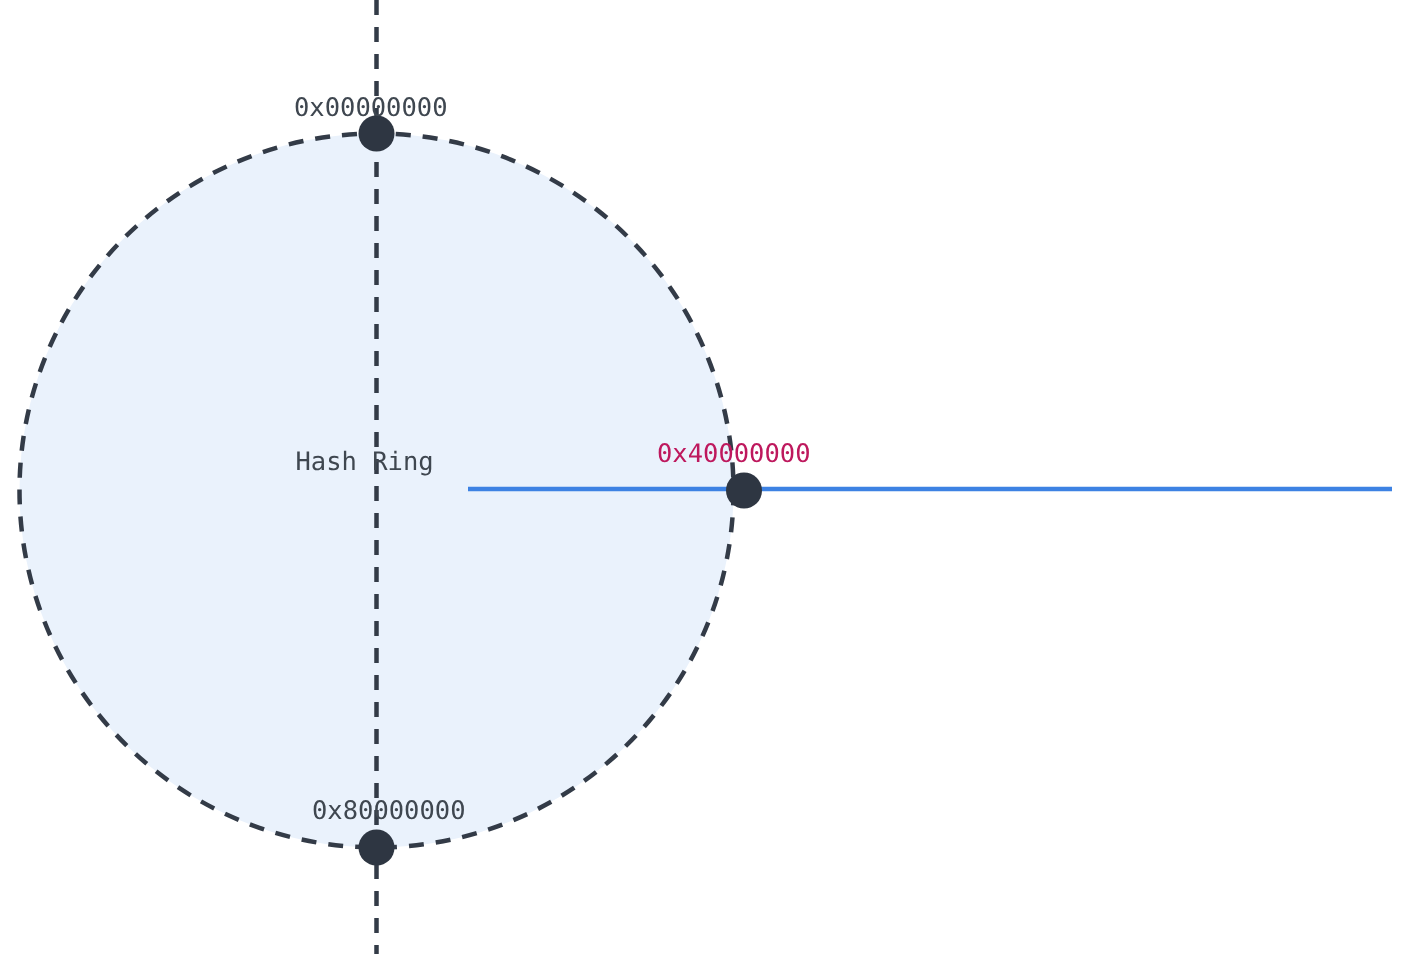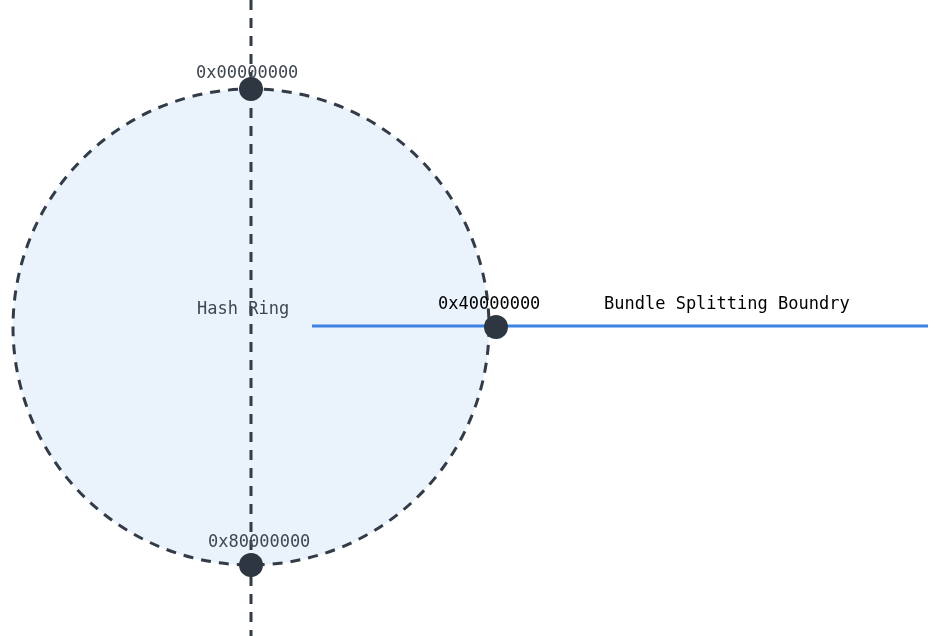--- a/index.html
+++ b/index.html
@@ -29,21 +29,21 @@
   }
   .diagram-label {
     position: absolute;
     font-family: "DejaVu Sans Mono", "Liberation Mono", monospace;
     font-size: 17px;
     letter-spacing: 0px;
     white-space: nowrap;
     line-height: 1;
   }
   .label-dark { color: #3f4750; }
-  .label-blue { color: #000000; }
+  .label-blue { color: #be185d; }
 
   #label-top-addr {
     left: 196px;
     top: 64px;
   }
   #label-bottom-addr {
     left: 208px;
     top: 533px;
   }
   #label-hash-ring {
@@ -76,17 +76,16 @@
     <circle cx="496" cy="327" r="12" fill="#2e3642"></circle>
     <circle cx="251" cy="565" r="12" fill="#2e3642"></circle>
   </svg>
 
   <div class="diagram-label label-dark" id="label-top-addr">0x00000000</div>
 
   <div class="diagram-label label-dark" id="label-hash-ring">Hash Ring</div>
 
   <div class="diagram-label label-blue" id="label-mid-addr">0x40000000</div>
 
-  <div class="diagram-label label-blue" id="label-boundary">Bundle Splitting Boundry</div>
 
   <div class="diagram-label label-dark" id="label-bottom-addr">0x80000000</div>
 
 </div>
 
 </body></html>

